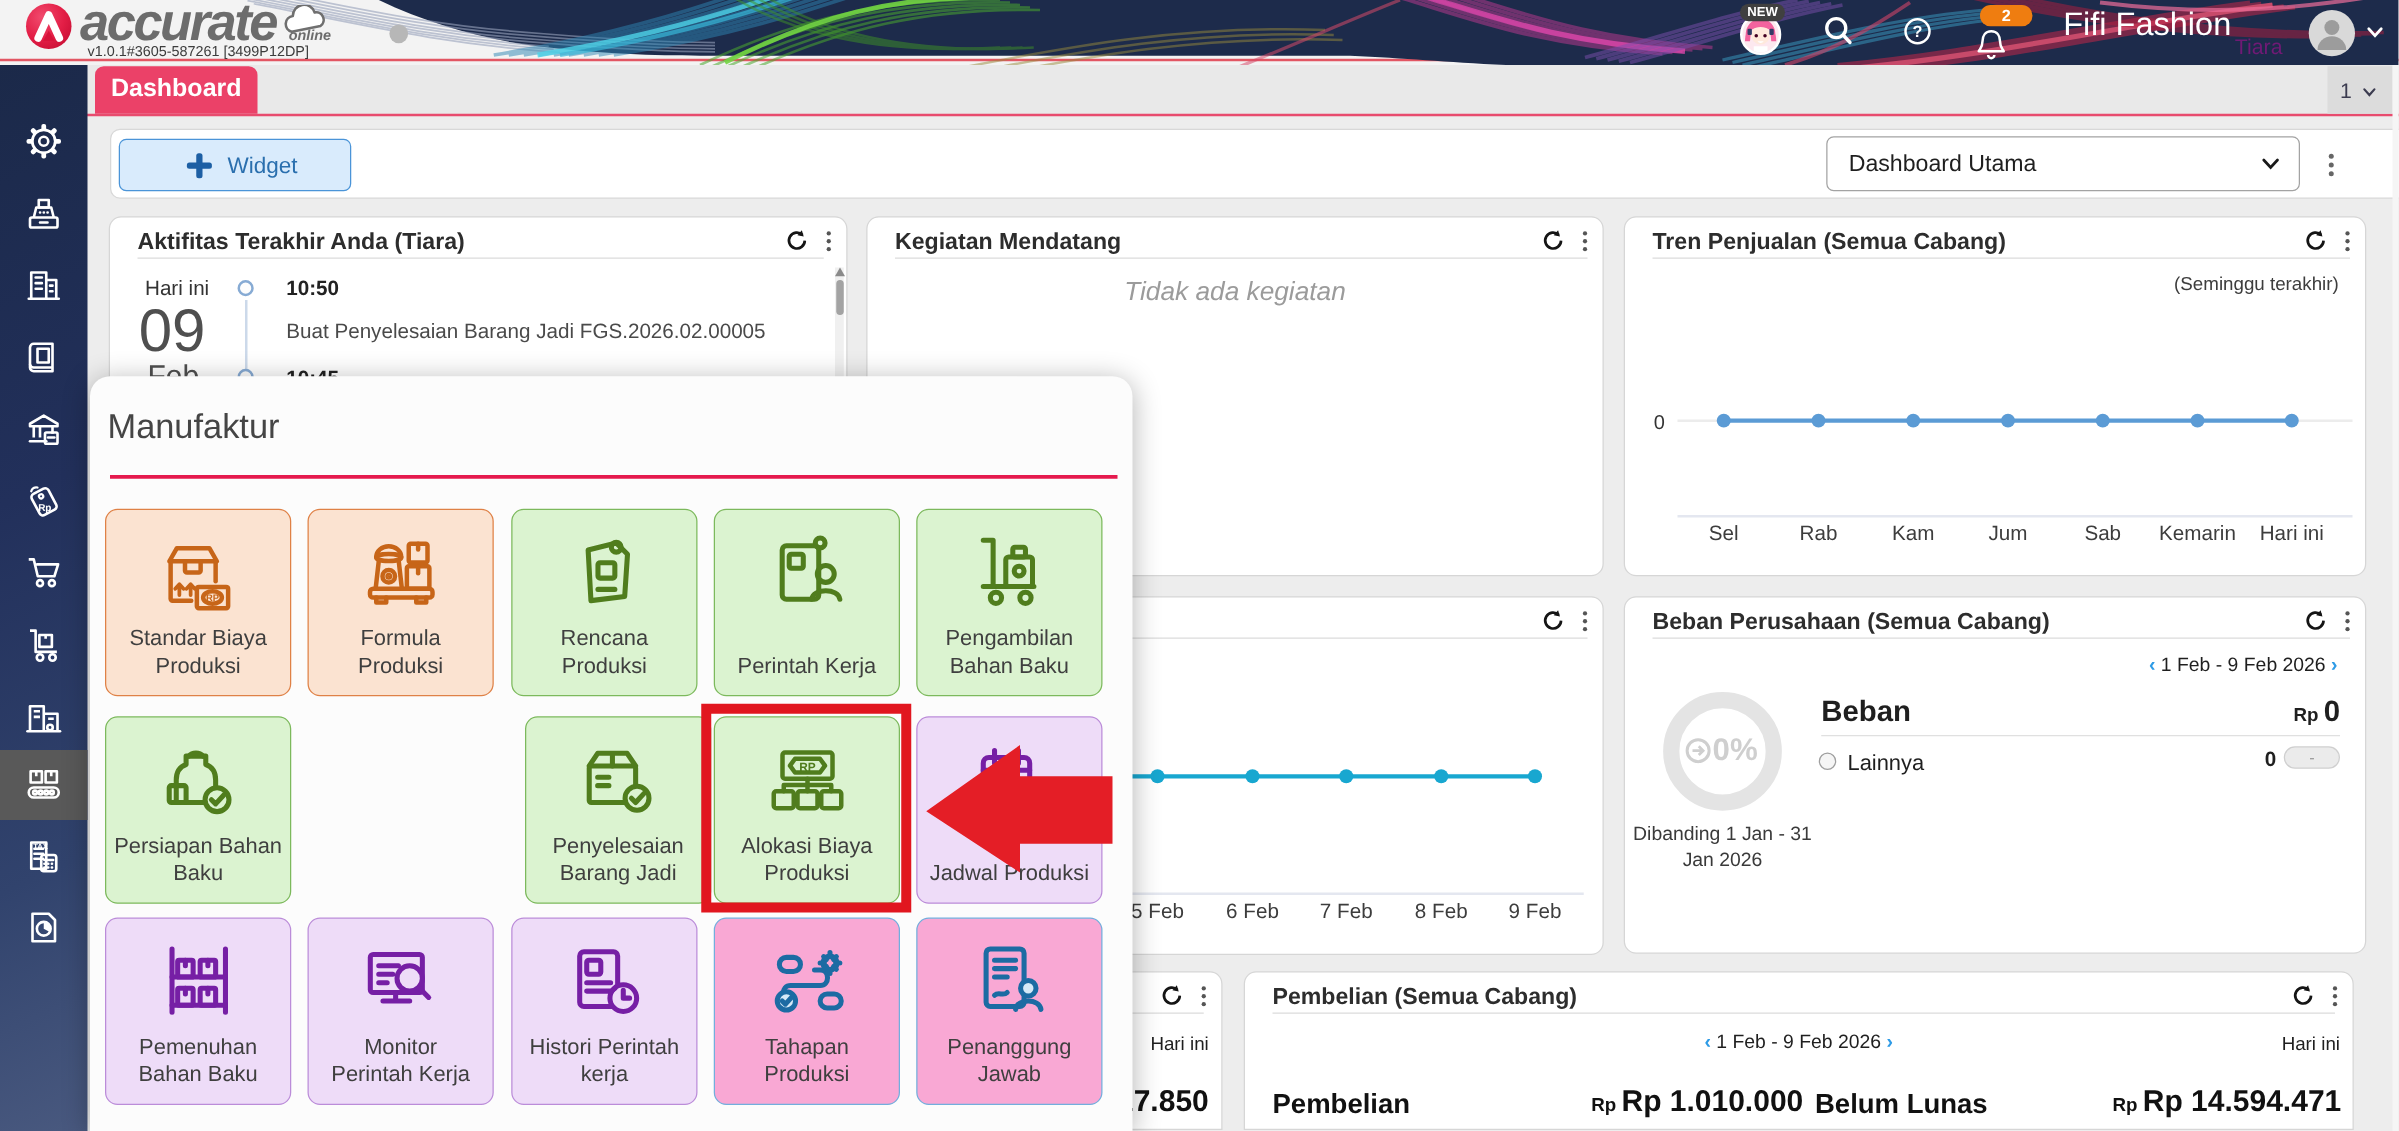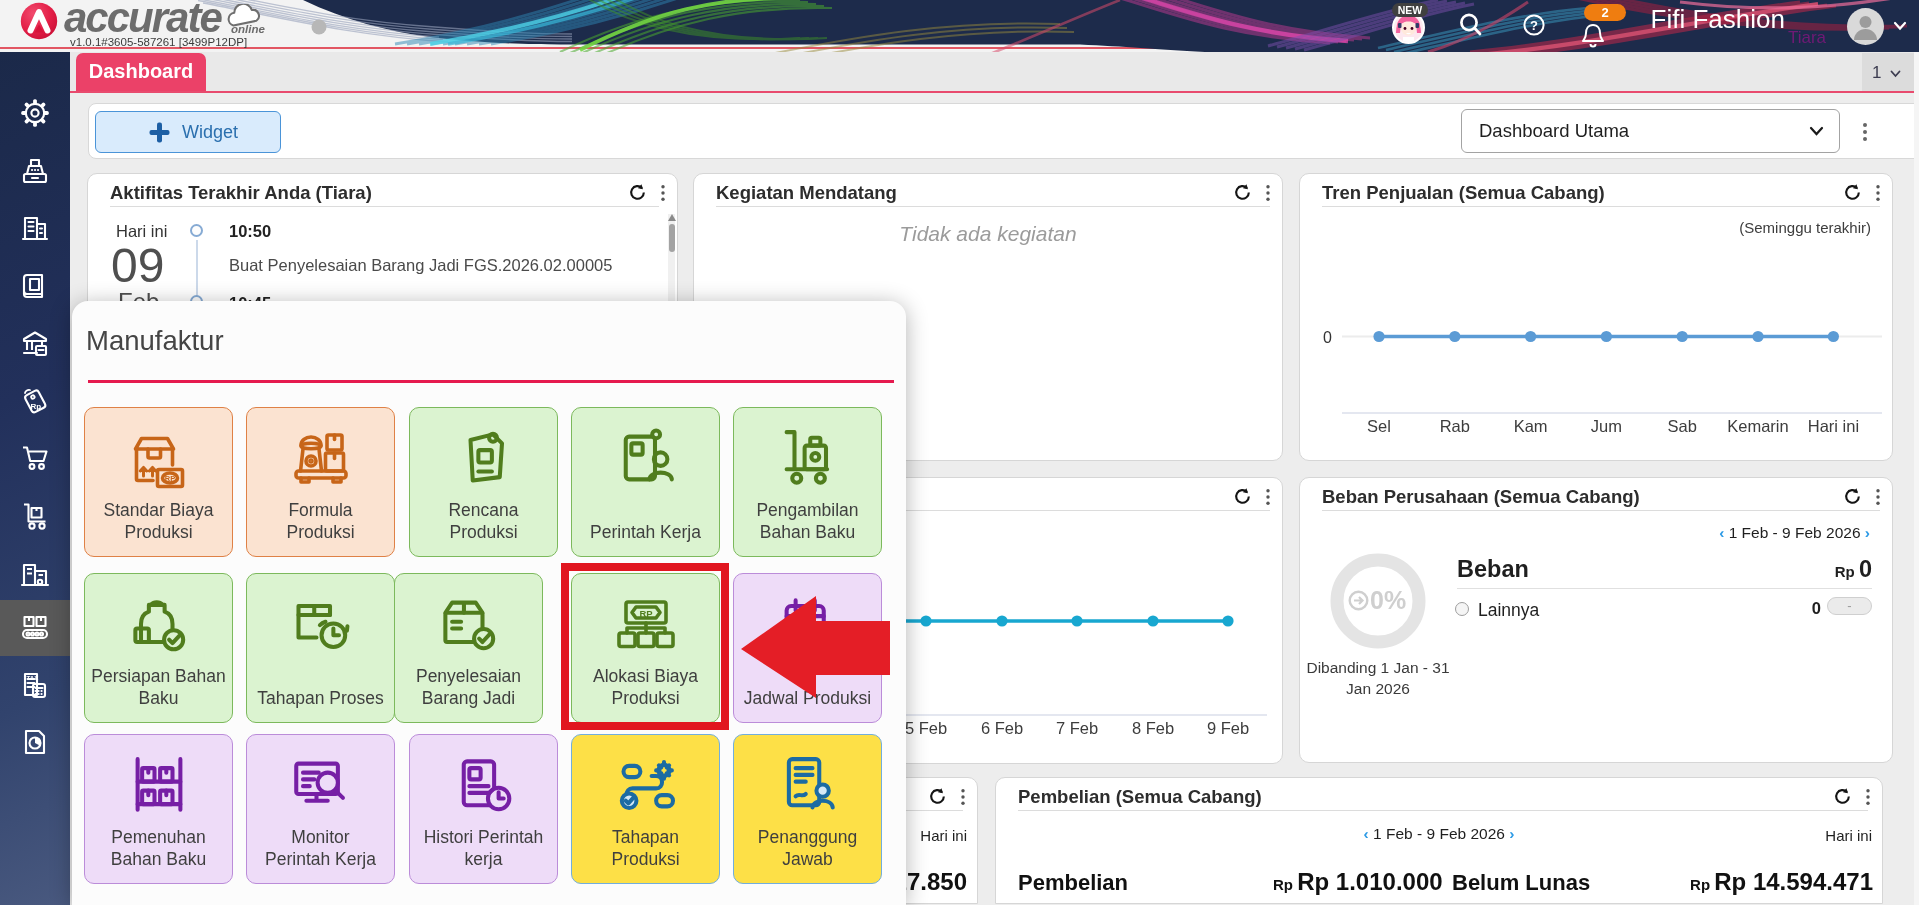--- a/index.html
+++ b/index.html
@@ -41,21 +41,21 @@
 
 #modal{position:absolute;left:72px;top:301px;width:834px;height:604px;background:#fcfcfc;border-radius:16px 16px 0 0;box-shadow:0 3px 22px rgba(0,0,0,.3);z-index:50;}
 #mtitle{position:absolute;left:14px;top:24px;font-size:27.5px;color:#454545;}
 #mline{position:absolute;left:16px;top:79px;width:806px;height:2.5px;background:#e51a4e;}
 .tile{position:absolute;width:149px;height:150px;border-radius:10px;}
 .tile .lbl{position:absolute;left:2px;right:2px;bottom:13px;text-align:center;font-size:17.5px;line-height:21.5px;color:#3f3f3f;}
 .tile svg{position:absolute;left:50%;top:14px;transform:translateX(-50%);}
 .t-o{background:#fbe3d1;border:1.6px solid #df8146;}
 .t-g{background:#dbf3d0;border:1.6px solid #7cb95c;}
 .t-p{background:#eedcf8;border:1.6px solid #bb8cd9;}
-.t-b{background:#fde047;border:1.6px solid #72aedd;}
+.t-b{background:#f9a8d4;border:1.6px solid #72aedd;}
 .ic{fill:none;stroke-width:3.6;stroke-linecap:round;stroke-linejoin:round;}
 .ic-o{stroke:#c76518;}
 .ic-g{stroke:#507d1d;}
 .ic-p{stroke:#761fa5;}
 .ic-b{stroke:#1c6ba3;}
 #redbox{position:absolute;left:560.5px;top:563px;width:168px;height:166.5px;border:8.5px solid #e1161f;z-index:60;}
 #arrow{position:absolute;left:735px;top:590px;z-index:70;}
 </style></head>
 <body>
 
@@ -596,33 +596,21 @@
         <g class="ic ic-g">
           <path d="M23 15 h14 v6 c6 2 7 7 7 11 v16 h-28 v-16 c0 -4 1 -9 7 -11 z"></path>
           <path d="M25 15 a6 5 0 0 1 10 0"></path>
           <rect x="11" y="36" width="12" height="12" rx="1.5"></rect>
           <circle cx="45" cy="46" r="8.5" fill="#dbf3d0"></circle>
           <path d="M41 46 l3 3 l6 -6.5"></path>
         </g>
       </svg>
     <div class="lbl">Persiapan Bahan<br>Baku</div>
   </div>
-  <div class="tile t-g" style="left:174px;top:272px;">
-    <svg width="72" height="72" viewBox="0 0 64 64">
-        <g class="ic ic-g">
-          <path d="M40 24 v-8 h-28 v28 h16"></path>
-          <path d="M12 24 h28 M26 16 v8"></path>
-          <circle cx="43" cy="42" r="10.5" fill="#dbf3d0"></circle>
-          <path d="M43 36 v6 h5"></path>
-          <path d="M31 33 a12 12 0 0 1 5 -3 M55 38 l0.5 -4"></path>
-        </g>
-      </svg>
-    <div class="lbl">Tahapan Proses</div>
-  </div>
-  <div class="tile t-g" style="left:322px;top:272px;">
+  <div class="tile t-g" style="left:348px;top:272px;">
     <svg width="72" height="72" viewBox="0 0 64 64">
         <g class="ic ic-g">
           <rect x="11" y="22" width="33" height="26" rx="1.5"></rect>
           <path d="M11 22 L17 13 H38 L44 22 M27.5 13 v9"></path>
           <path d="M17 30 h8 M17 36 h8"></path>
           <circle cx="45" cy="45" r="8.5" fill="#dbf3d0"></circle>
           <path d="M41 45 l3 3 l6 -6.5"></path>
         </g>
       </svg>
     <div class="lbl">Penyelesaian<br>Barang Jadi</div>

